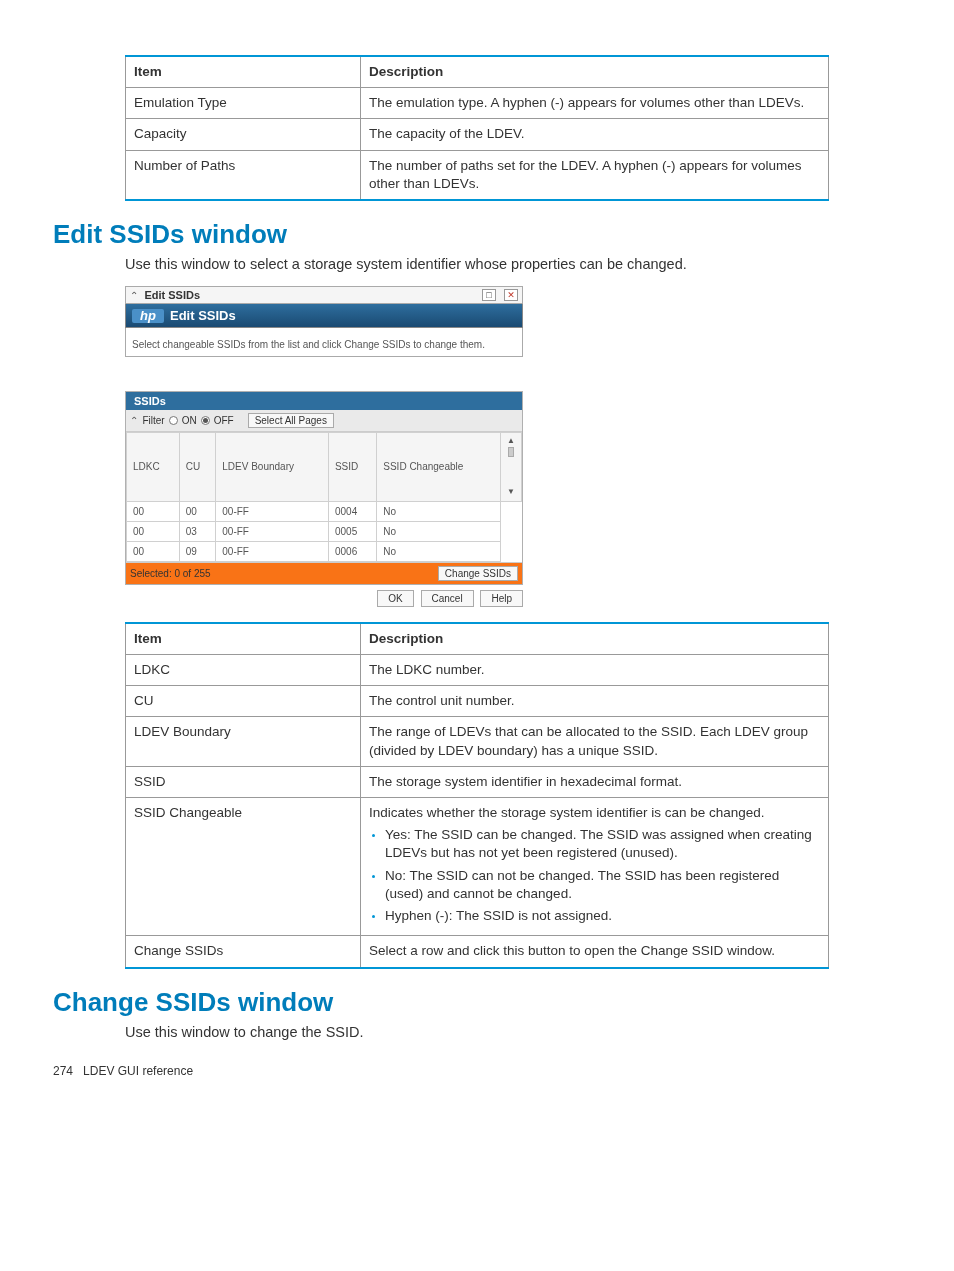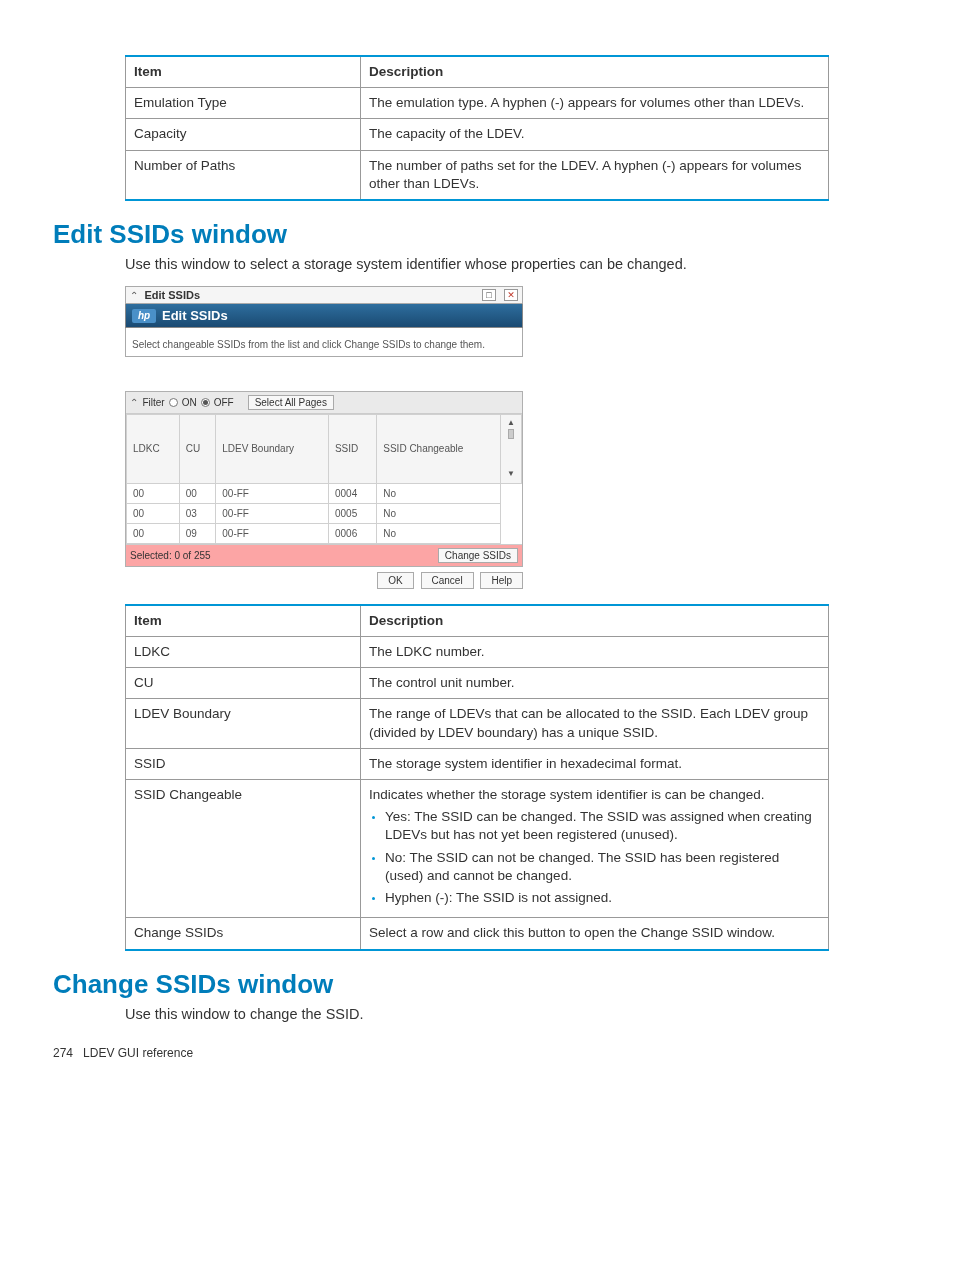--- a/index.html
+++ b/index.html
@@ -90,23 +90,23 @@
     align-items: center;
     gap: 6px;
     font-size: 13px;
     font-weight: bold;
     border: 1px solid #888;
     border-top: none;
   }
   .dlg-header .hp-logo {
     background: #4a90c8;
     border-radius: 2px;
-    width: 24px; height: 14px;
+    width: 32px; height: 14px;
     display: inline-flex; align-items: center; justify-content: center;
-    font-size: 10px; font-style: italic; font-weight: bold;
+    font-size: 13px; font-style: italic; font-weight: bold;
   }
   .dlg-instruction {
     border: 1px solid #aaa;
     border-top: none;
     padding: 11px 6px 6px 6px;
     font-size: 10px;
     color: #555;
   }
   .ssids-panel {
     margin-top: 34px;
@@ -157,21 +157,21 @@
     color: #555;
   }
   .ssids-grid th {
     background: #f5f5f5;
     font-weight: normal;
     line-height: 1.1;
   }
   .scroll-col { width: 14px; background: #e8e8e8; padding:0; }
   .scroll-thumb { background:#ccc; height:10px; margin:1px; border:1px solid #aaa;}
   .ssids-footer {
-    background: #fca5a5;
+    background: #f97316;
     border-top: 1px solid #ccc;
     padding: 3px 4px;
     display: flex;
     align-items: center;
     font-size: 10px;
   }
   .ssids-footer .sel-text { flex: 1; }
   .dlg-buttons {
     margin-top: 8px;
     text-align: right;
@@ -214,20 +214,21 @@
     <span class="winbtn">□</span>
     <span class="winbtn" style="color:#c0392b;">✕</span>
   </div>
   <div class="dlg-header">
     <span class="hp-logo">hp</span>
     <span>Edit SSIDs</span>
   </div>
   <div class="dlg-instruction">Select changeable SSIDs from the list and click Change SSIDs to change them.</div>
 
   <div class="ssids-panel">
+    <div class="ssids-tab">SSIDs</div>
     <div class="ssids-toolbar">
       <span class="chev2">⌃</span>
       <span>Filter</span>
       <span class="radio"></span>
       <span>ON</span>
       <span class="radio sel"></span>
       <span>OFF</span>
       <span style="width:6px;"></span>
       <span class="tbtn">Select All Pages</span>
     </div>

